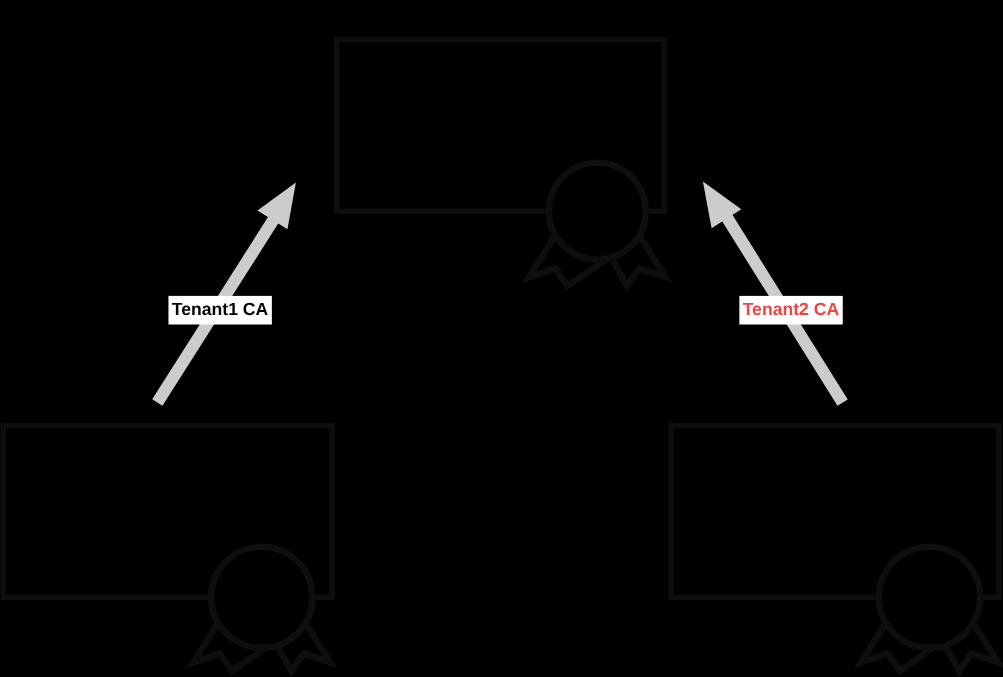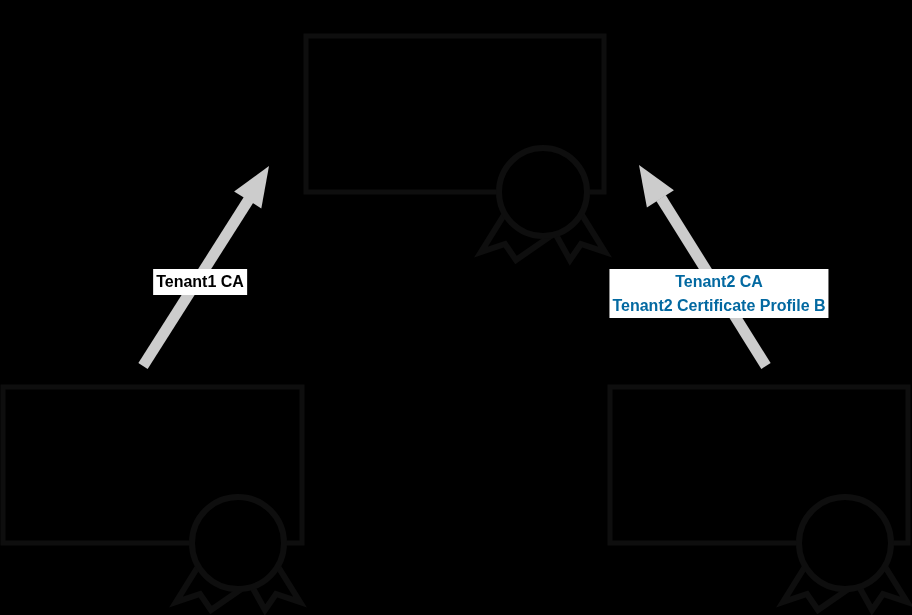--- a/index.html
+++ b/index.html
@@ -83,18 +83,17 @@
     <g stroke="#cccccc" fill="#cccccc">
       <line class="arrow-shaft" x1="766" y1="366" x2="661" y2="198"></line>
       <polygon class="arrow-head" points="639,165 673.9,190.3 646.9,207.4"></polygon>
     </g>
   </svg>
 
   <div class="label-plate" style="left: 200px; top: 269px; background: rgb(255, 255, 255); color: rgb(0, 0, 0);">
     <div>Tenant1 CA</div>
   </div>
 
-  <div class="label-plate" style="left: 719px; top: 269px; background: rgb(255, 255, 255); color: #0369a1;">
+  <div class="label-plate" style="left: 719px; top: 269px; background: rgb(255, 255, 255); color: #ef4444;">
     <div>Tenant2 CA</div>
-    <div>Tenant2 Certificate Profile B</div>
   </div>
 
 </div>
 
 </body></html>

